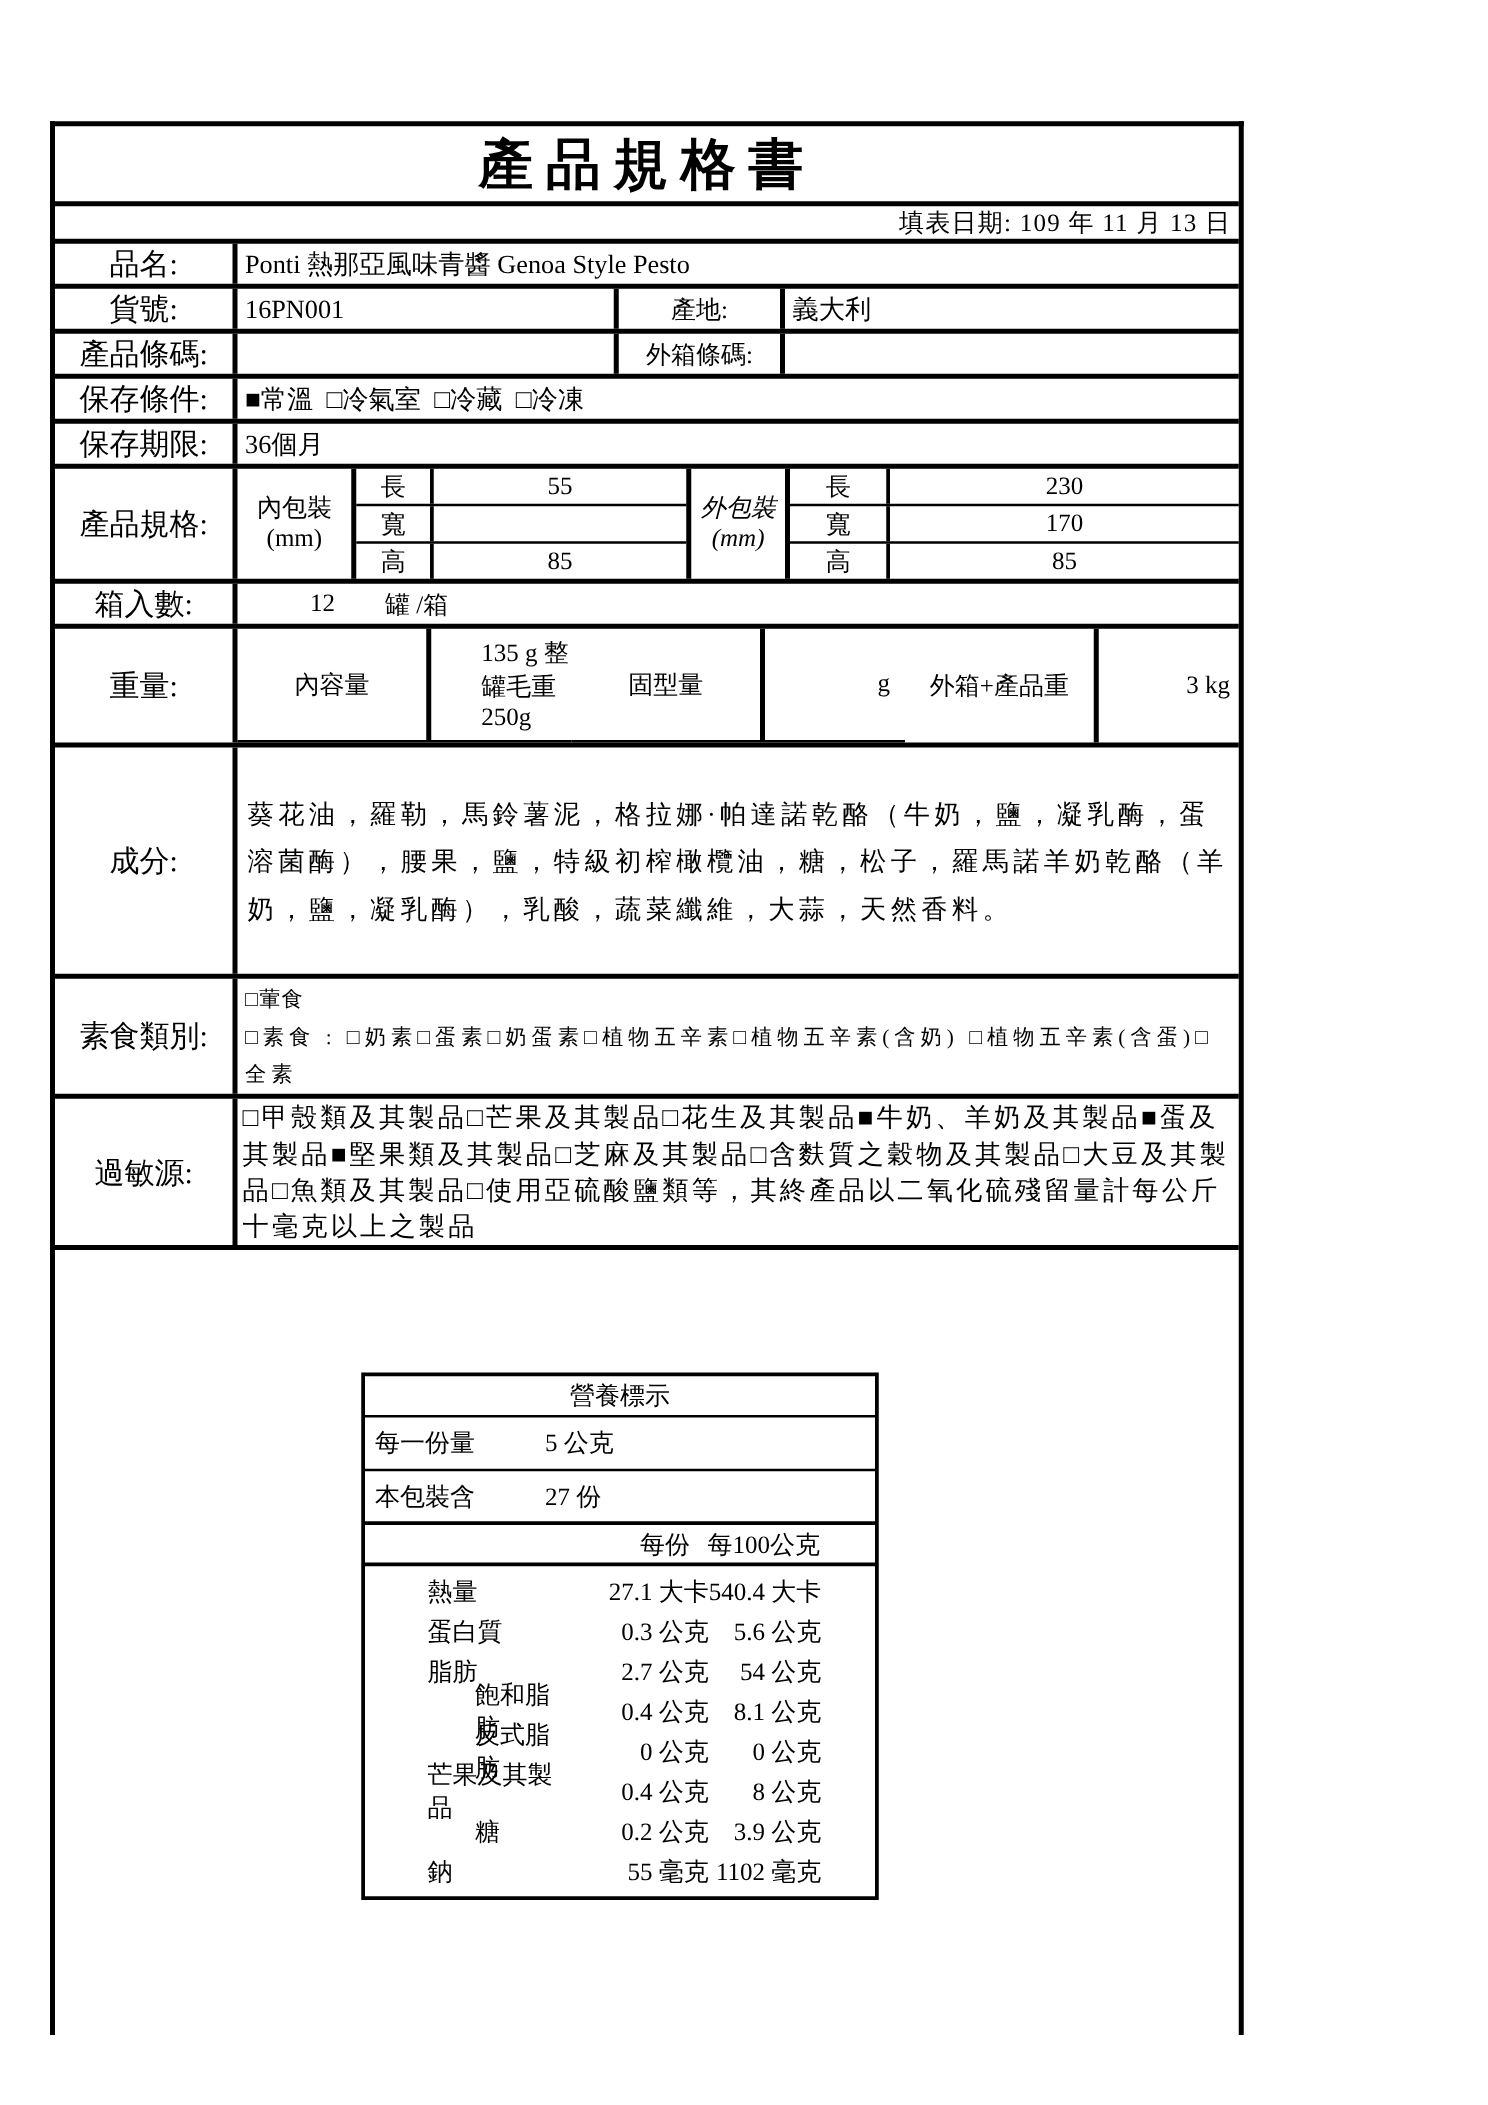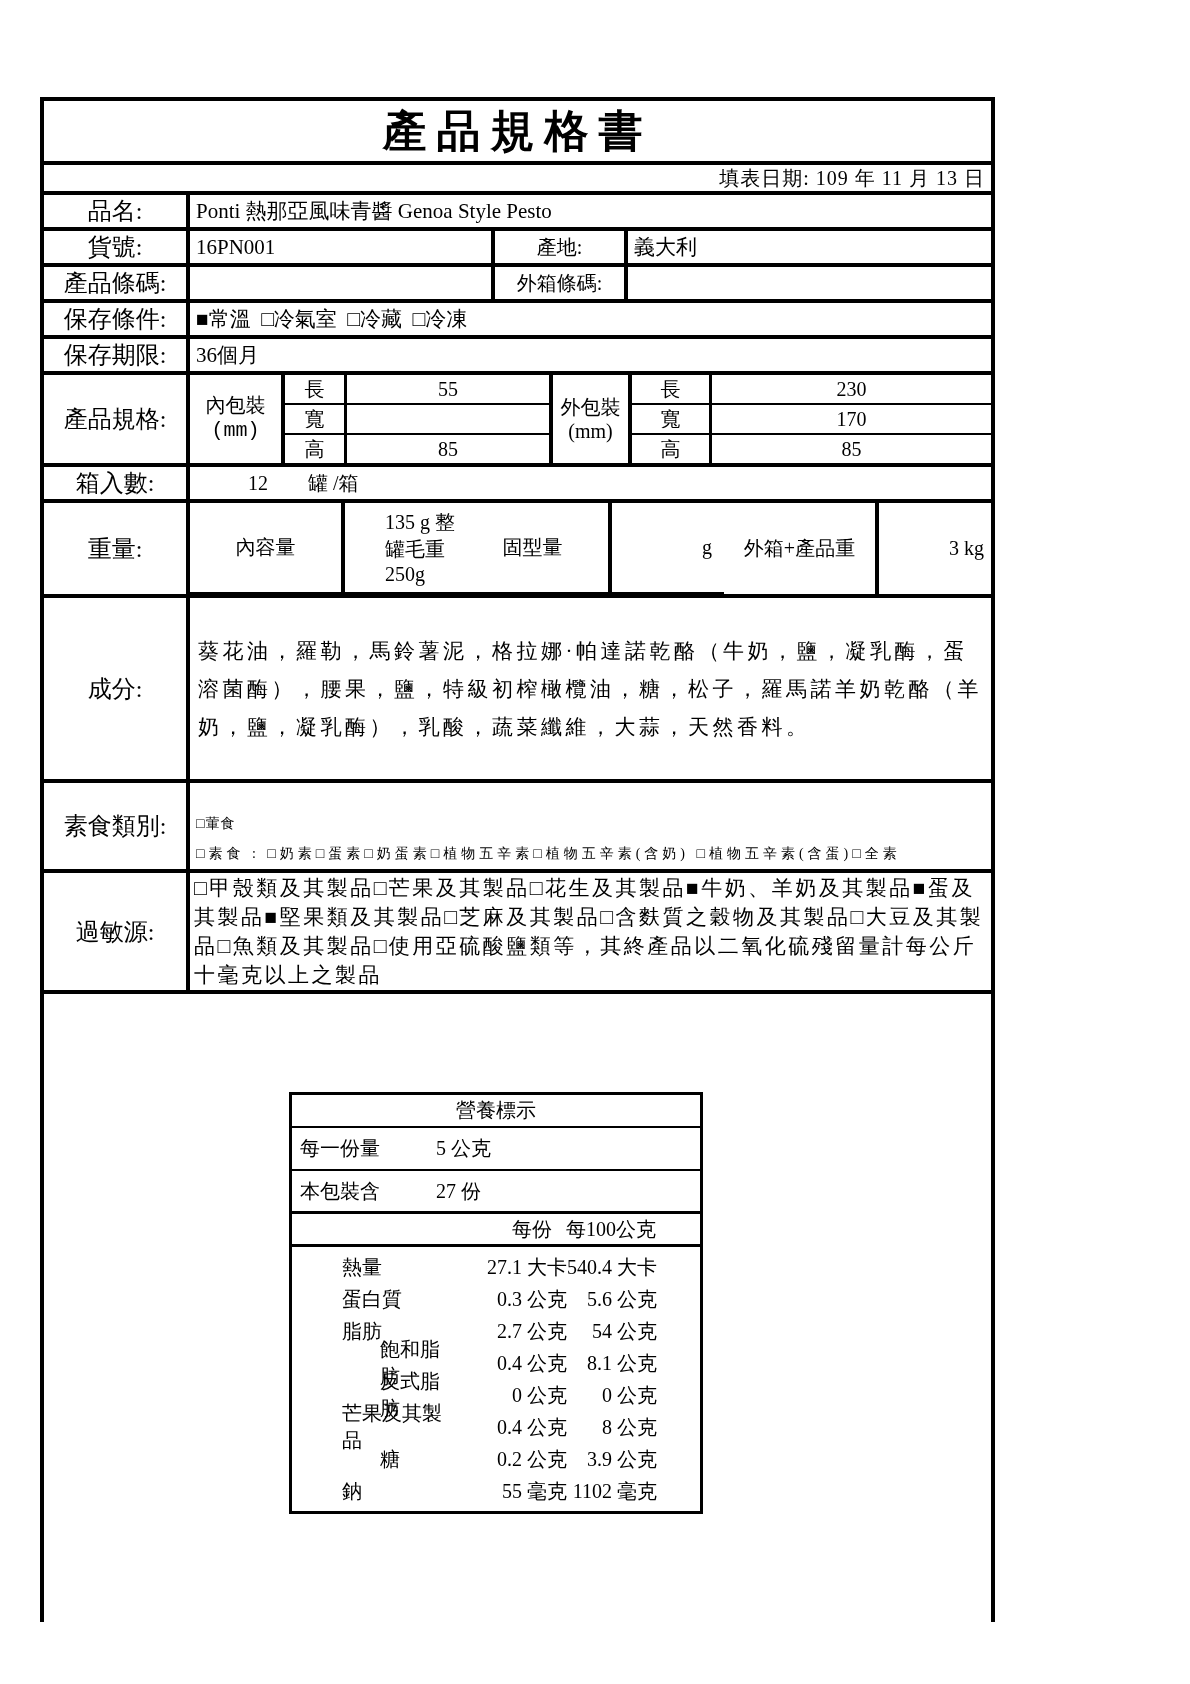--- a/index.html
+++ b/index.html
@@ -28,22 +28,22 @@
   .lbl{
     width:146px;border-right:4px solid #000;flex:0 0 146px;
     display:flex;align-items:center;justify-content:center;
     font-size:24px;
   }
   .val{flex:1;display:flex;align-items:center;font-size:21px;padding-left:6px;white-space:pre-wrap;}
   .val2{width:305px;flex:0 0 305px;border-right:4px solid #000;display:flex;align-items:center;font-size:21px;padding-left:6px;}
   .lbl2{width:133px;flex:0 0 133px;border-right:4px solid #000;display:flex;align-items:center;justify-content:center;font-size:20px;}
   
   .pkgcell{border-right:4px solid #000;display:flex;flex-direction:column;align-items:center;justify-content:center;font-size:20px;line-height:24px;}
-  .pkg1{width:95px;flex:0 0 95px;font-family:Liberation Mono, monospace;}
-  .pkg2{width:79px;flex:0 0 79px;}
+  .pkg1{width:95px;flex:0 0 95px;}
+  .pkg2{width:79px;flex:0 0 79px;font-style:italic;}
   .dimgrid{display:flex;flex-direction:column;}
   .dg1{width:268px;flex:0 0 268px;border-right:4px solid #000;}
   .dg2{flex:1;}
   .dimrow{display:flex;flex:1;border-bottom:2px solid #000;}
   .dimrow:last-child{border-bottom:none;}
   .dimk{display:flex;align-items:center;justify-content:center;font-size:20px;border-right:3px solid #000;}
   .dg1 .dimk{width:62px;flex:0 0 62px;}
   .dg2 .dimk{width:80px;flex:0 0 80px;}
   .dimv{flex:1;display:flex;align-items:center;justify-content:center;font-size:20px;}
   
@@ -54,21 +54,21 @@
   .wrow{display:flex;flex:1;border-bottom:2px solid #000;}
   .wrow:last-child{border-bottom:none;}
   .wk{width:155px;flex:0 0 155px;border-right:4px solid #000;display:flex;align-items:center;justify-content:center;font-size:20px;}
   .wv{flex:1;display:flex;align-items:center;font-size:20px;}
   .wv.p40{padding-left:40px;} .wv.p90{padding-left:90px;} .wv.p70{padding-left:70px;}
   
   .ingbox{min-height:185px;}
   .ingtext{flex:1;display:flex;align-items:center;padding:0 8px;}
   .ingtext p{margin:0;font-size:21px;line-height:38px;letter-spacing:3.5px;}
   .vegbox{min-height:90px;}
-  .vegtext{flex:1;padding:2px 2px 0 6px;font-size:14px;line-height:30px;margin-top:24px;}
+  .vegtext{flex:1;padding:2px 2px 0 6px;font-size:17px;line-height:30px;}
   .vegtext .l1{letter-spacing:1px;}
   .vegtext .l2{letter-spacing:4px;}
   .algbox{min-height:117px;}
   .algtext{flex:1;padding:1px 4px 0 4px;font-size:21px;line-height:29px;letter-spacing:2.5px;}
   
   .lastsec{height:530px;display:block;}
   .nut{
     margin:98px 0 0 245px;width:414px;
     border:3px solid #000;font-size:20px;
   }

